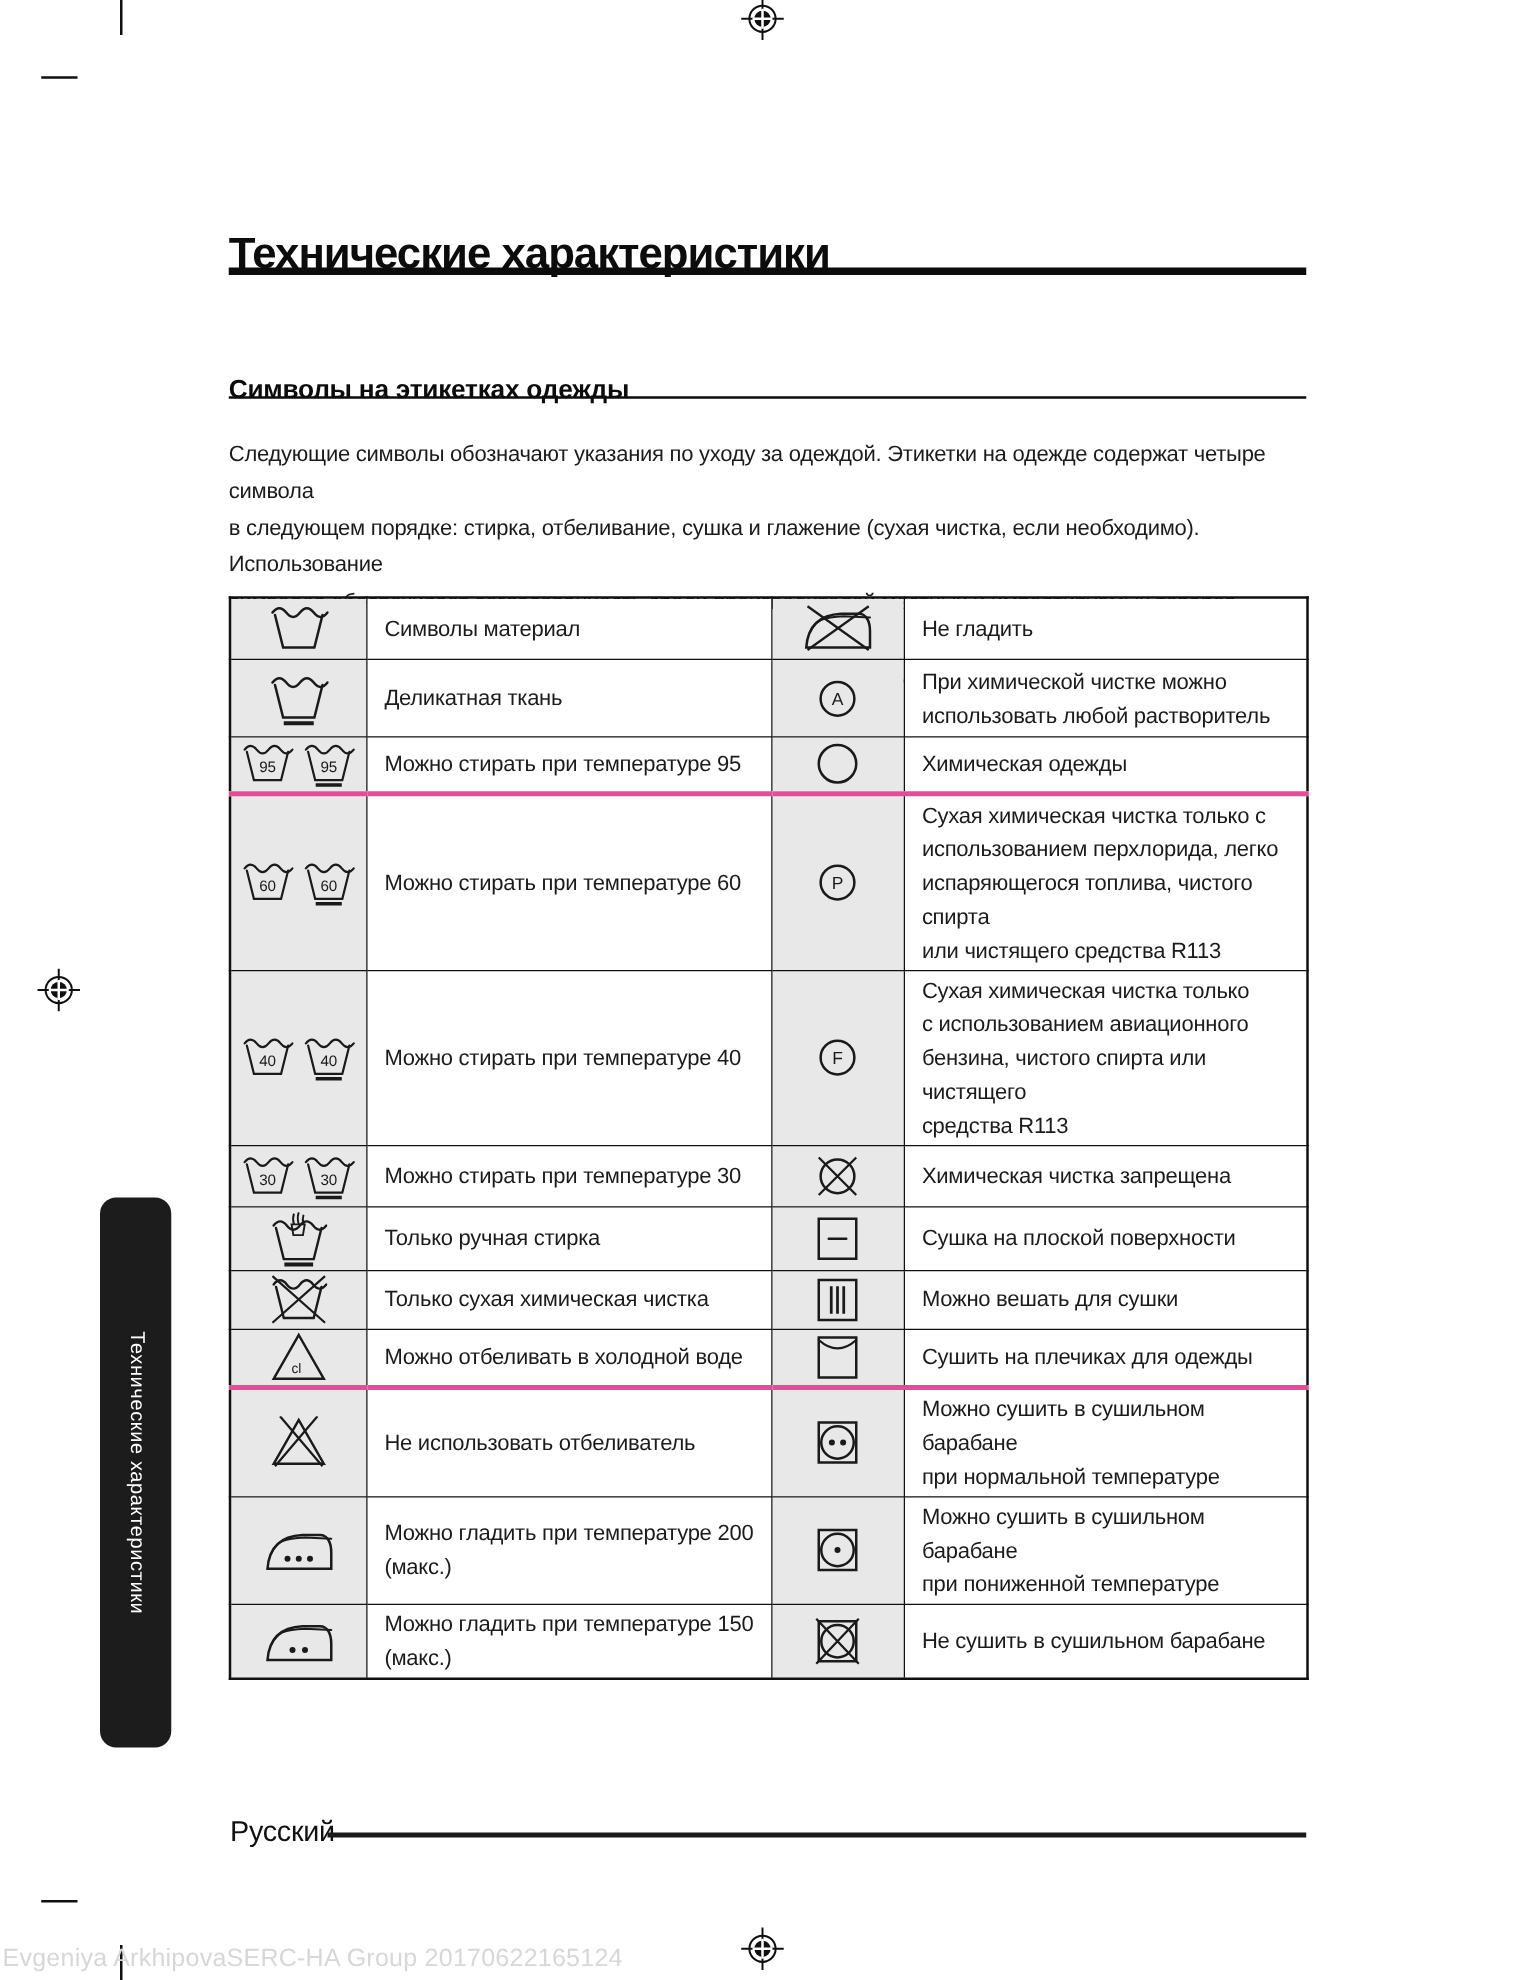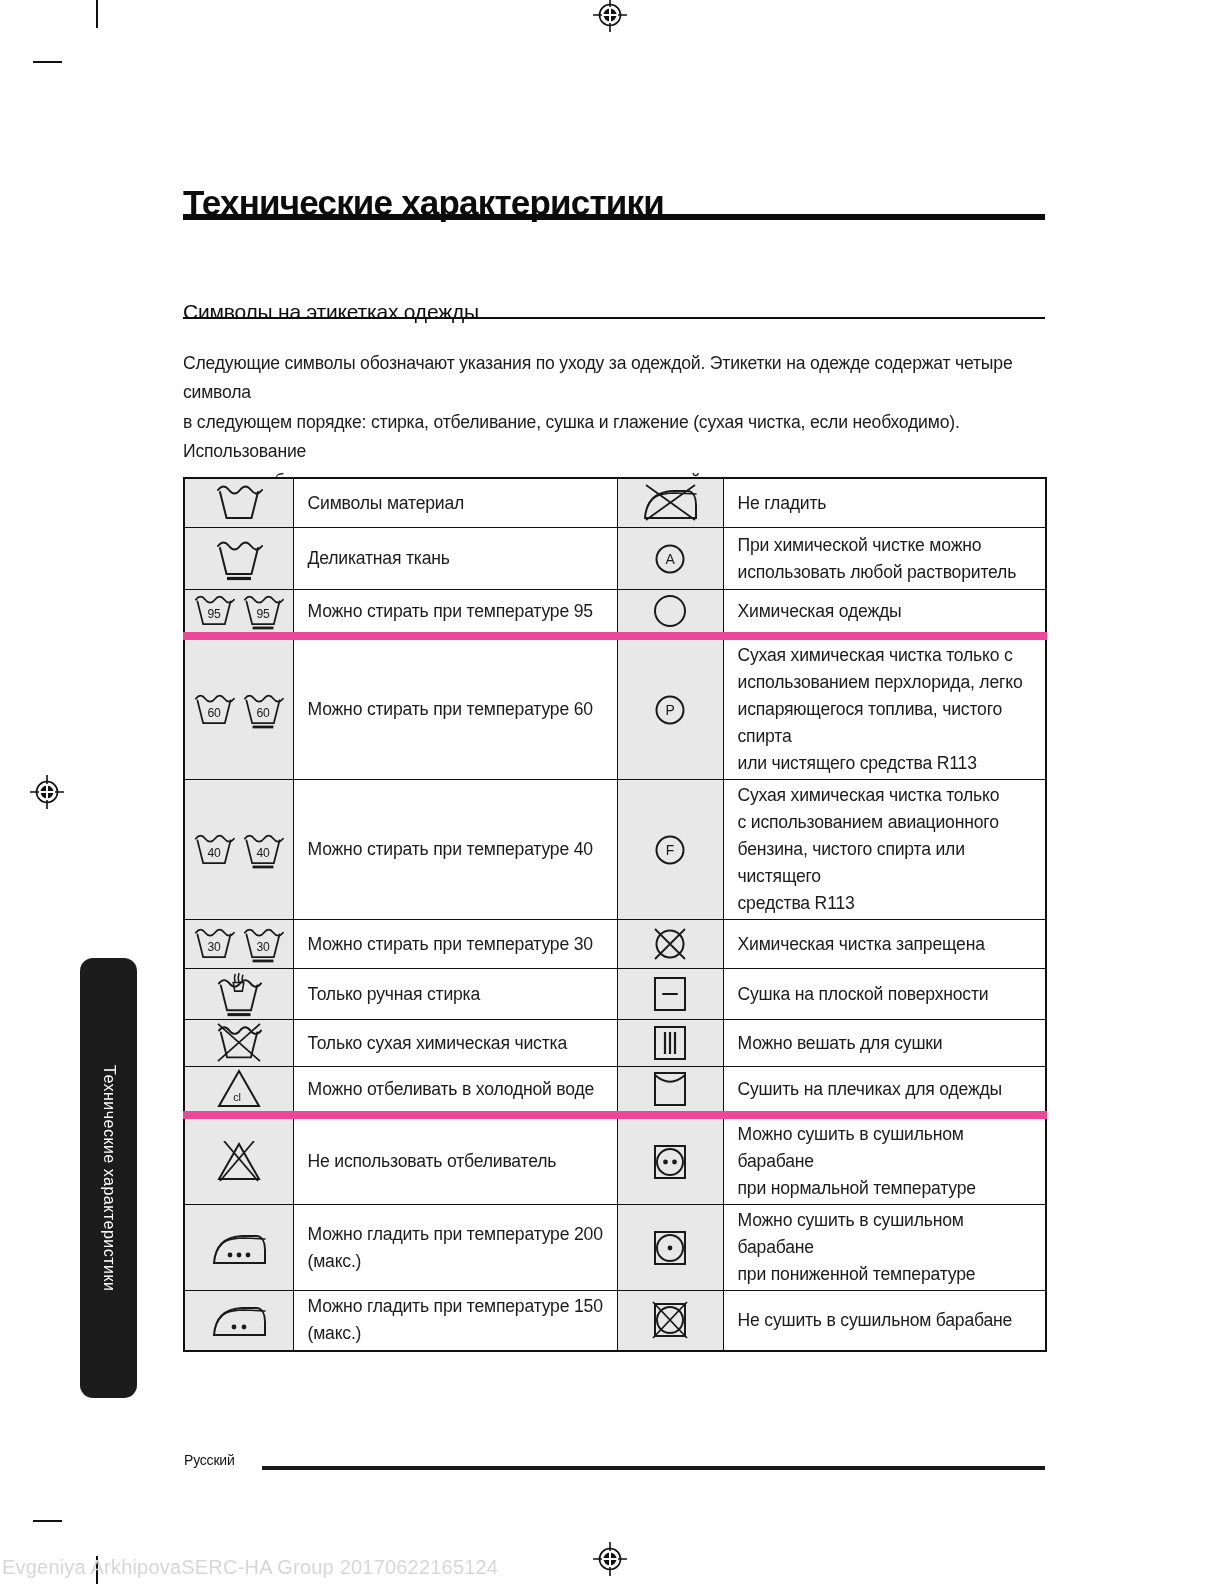--- a/index.html
+++ b/index.html
@@ -1,39 +1,39 @@
 <!DOCTYPE html>
 <html><head>
 <meta charset="utf-8">
 <style>
   html,body{margin:0;padding:0;background:#fff;}
   .page{position:relative;width:1084px;height:1584px;background:#ffffff;overflow:hidden;
         font-family:"Liberation Sans",sans-serif;color:#151515;}
   
   .title{position:absolute;left:183px;top:160px;font-size:35px;font-weight:700;letter-spacing:-0.8px;color:#0c0c0c;}
   .title-rule{position:absolute;left:183px;top:214px;width:862px;height:6px;background:#0c0c0c;}
-  .section-heading{position:absolute;left:183px;top:283px;font-size:21px;font-weight:400;letter-spacing:-0.2px;color:#0c0c0c;}
+  .section-heading{position:absolute;left:183px;top:283px;font-size:21px;font-weight:700;letter-spacing:-0.2px;color:#0c0c0c;}
   .heading-rule{position:absolute;left:183px;top:317px;width:862px;height:2px;background:#0c0c0c;}
   .intro{position:absolute;left:183px;top:331px;width:866px;font-size:17.6px;line-height:29.6px;
          letter-spacing:-0.2px;white-space:pre-line;color:#1b1b1b;}
   
   table.care{position:absolute;left:183px;top:477px;width:862px;border-collapse:collapse;table-layout:fixed;}
   table.care{border:2px solid #101010;}
   table.care td{border:1px solid #101010;vertical-align:middle;font-size:17.6px;letter-spacing:-0.2px;
                 line-height:27px;color:#1b1b1b;overflow:hidden;}
   td.sym{background:#e8e8e8;text-align:center;}
   td.sym .icon-wrap{display:flex;align-items:center;justify-content:center;gap:7px;}
   td.desc{background:#fff;padding:2px 8px 2px 14px;white-space:pre-line;}
-  tr.thick-bottom td{border-bottom:8px solid #ec4899;}
+  tr.thick-bottom td{border-bottom:4px solid #ec4899;}
   
   .side-tab{position:absolute;left:80px;top:958px;width:57px;height:440px;background:#1c1c1c;border-radius:13px;
             display:flex;align-items:center;justify-content:center;}
   .side-tab span{writing-mode:vertical-rl;color:#fff;font-size:16px;letter-spacing:0.5px;white-space:nowrap;}
   
-  .lang-label{position:absolute;left:184px;top:1452px;font-size:14px;letter-spacing:-0.2px;color:#111;}
+  .lang-label{position:absolute;left:184px;top:1452px;font-size:23px;letter-spacing:-0.2px;color:#111;}
   .lang-rule{position:absolute;left:262px;top:1466px;width:783px;height:4px;background:#1a1a1a;}
   .watermark{position:absolute;left:2px;top:1556px;font-size:20px;color:#d7d7d7;letter-spacing:0.2px;}
   .stamp{position:absolute;left:985px;top:1610px;font-size:10.5px;color:#3a3a3a;display:flex;align-items:flex-end;gap:20px;}
   .stamp-box{display:inline-block;width:9px;height:9px;border:1px solid #3a3a3a;
              background:repeating-linear-gradient(45deg,#777 0 1px,#fff 1px 3px);}
   
   .tm{position:absolute;background:#101010;}
   .reg{position:absolute;width:36px;height:36px;}
 </style>
 </head>

